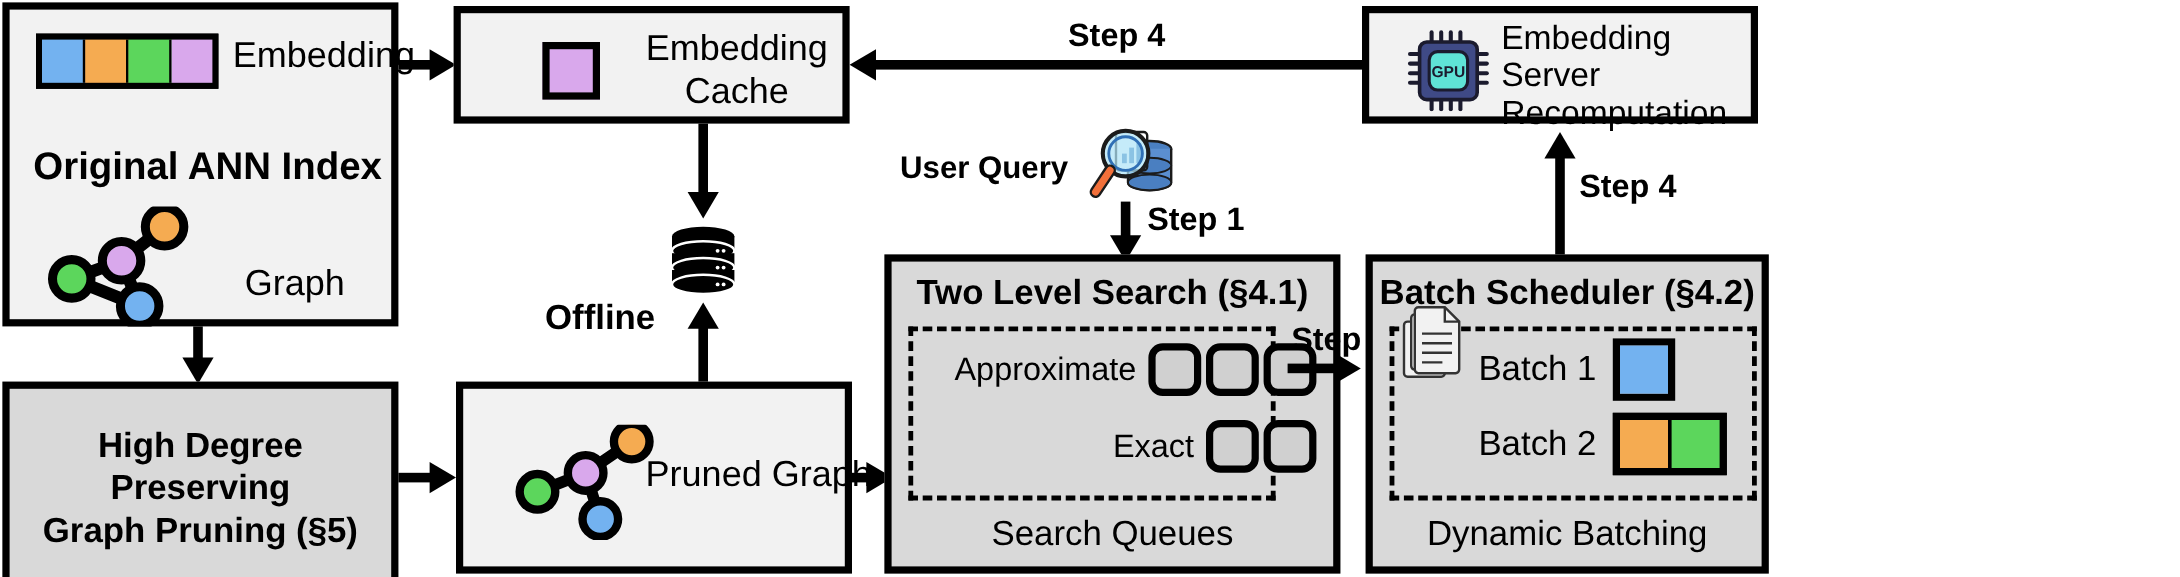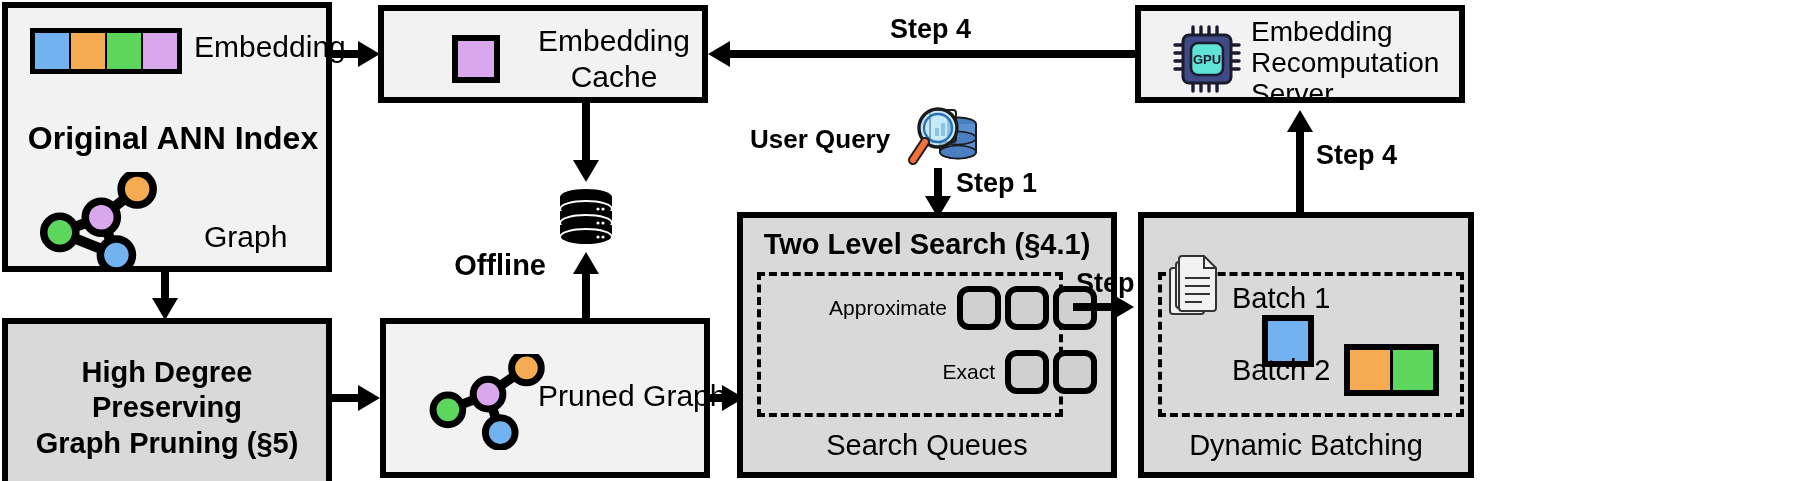--- a/index.html
+++ b/index.html
@@ -50,21 +50,21 @@
   #uq-icon{position:absolute;left:902px;top:104px;width:78px;height:72px;}
 
   
   #tls{left:737px;top:212px;width:380px;height:266px;}
   #tls-title{position:absolute;left:0;top:10px;width:100%;text-align:center;
              font-size:29px;font-weight:bold;}
   #tls-dash{position:absolute;left:14px;top:54px;width:306px;height:145px;
             border:4px dashed #000;box-sizing:border-box;}
   .q-row{position:absolute;display:flex;align-items:center;justify-content:flex-end;
          width:100%;left:0;}
-  .q-row .rowlabel{font-size:21px;margin-right:10px;}
+  .q-row .rowlabel{font-size:27px;margin-right:10px;}
   .qbox{width:44px;height:44px;border:6px solid #000;border-radius:12px;
         box-sizing:border-box;background:#d0d0d0;margin-right:4px;}
   .qbox:last-child{margin-right:14px;}
   #tls-caption{position:absolute;left:0;bottom:10px;width:100%;text-align:center;font-size:29px;}
 
   
   #bsched{left:1138px;top:212px;width:336px;height:266px;}
   #bs-title{position:absolute;left:0;top:10px;width:100%;text-align:center;
             font-size:29px;font-weight:bold;}
   #bs-dash{position:absolute;left:14px;top:54px;width:306px;height:145px;
@@ -235,38 +235,39 @@
     </div>
 
     <div id="tls-caption">Search Queues</div>
   </div>
 
   <div class="ln" style="left:1073px;top:303px;width:46px;height:8px;"></div>
   <div class="arrowhead ah-right" style="left:1112px;top:294px;"></div>
   <div class="steplbl" style="left:1076px;top:268px;">Step 2</div>
 
   <div class="box gray" id="bsched">
+    <div id="bs-title">Batch Scheduler (§4.2)</div>
     <div id="bs-dash"></div>
 
     <svg id="docs-icon" viewBox="0 0 56 64">
       <g fill="#f2f2f2" stroke="#333" stroke-width="2">
         <rect x="2" y="14" width="34" height="46" rx="3"></rect>
         <rect x="8" y="8" width="34" height="46" rx="3"></rect>
         <path d="M14 2 h22 l12 12 v40 a3 3 0 0 1 -3 3 H14 a3 3 0 0 1 -3 -3 V5 a3 3 0 0 1 3 -3 z"></path>
         <path d="M36 2 v12 h12" fill="none"></path>
       </g>
       <g stroke="#333" stroke-width="2">
         <line x1="17" y1="24" x2="42" y2="24"></line>
           <line x1="17" y1="32" x2="42" y2="32"></line>
         <line x1="17" y1="40" x2="42" y2="40"></line>
           <line x1="17" y1="48" x2="34" y2="48"></line>
       </g>
     </svg>
 
-    <div class="b-row" style="top:64px;flex-direction:column;">
+    <div class="b-row" style="top:64px;">
       <span class="blabel">Batch 1</span>
       <span class="chip-group">
         <span class="chip" style="background:#73b2f0"></span>
       </span>
     </div>
 
     <div class="b-row" style="top:126px;">
       <span class="blabel">Batch 2</span>
       <span class="chip-group">
         <span class="chip" style="background:#f5ab51"></span>
@@ -300,22 +301,22 @@
           <line x1="56" y1="28" x2="66" y2="28"></line>
         <line x1="56" y1="36" x2="66" y2="36"></line>
           <line x1="56" y1="44" x2="66" y2="44"></line>
       </g>
       <rect x="10" y="10" width="48" height="48" rx="6" fill="#3f4a86" stroke="#1b1b2e" stroke-width="3"></rect>
       <rect x="18" y="18" width="32" height="32" rx="7" fill="#5fe3d6" stroke="#1b1b2e" stroke-width="2.6"></rect>
       <text x="34" y="39" font-family="Liberation Sans, sans-serif" font-size="13" font-weight="bold" fill="#1b1b2e" text-anchor="middle">GPU</text>
     </svg>
     <div id="rs-text">
       <div>Embedding</div>
+      <div>Server</div>
       <div>Recomputation</div>
-      <div>Server</div>
     </div>
   </div>
 
   <div class="ln" style="left:718px;top:50px;width:418px;height:8px;"></div>
   <div class="arrowhead ah-left" style="left:708px;top:41px;"></div>
   <div class="steplbl" style="left:890px;top:14px;">Step 4</div>
 
 </div>
 
 </body></html>

